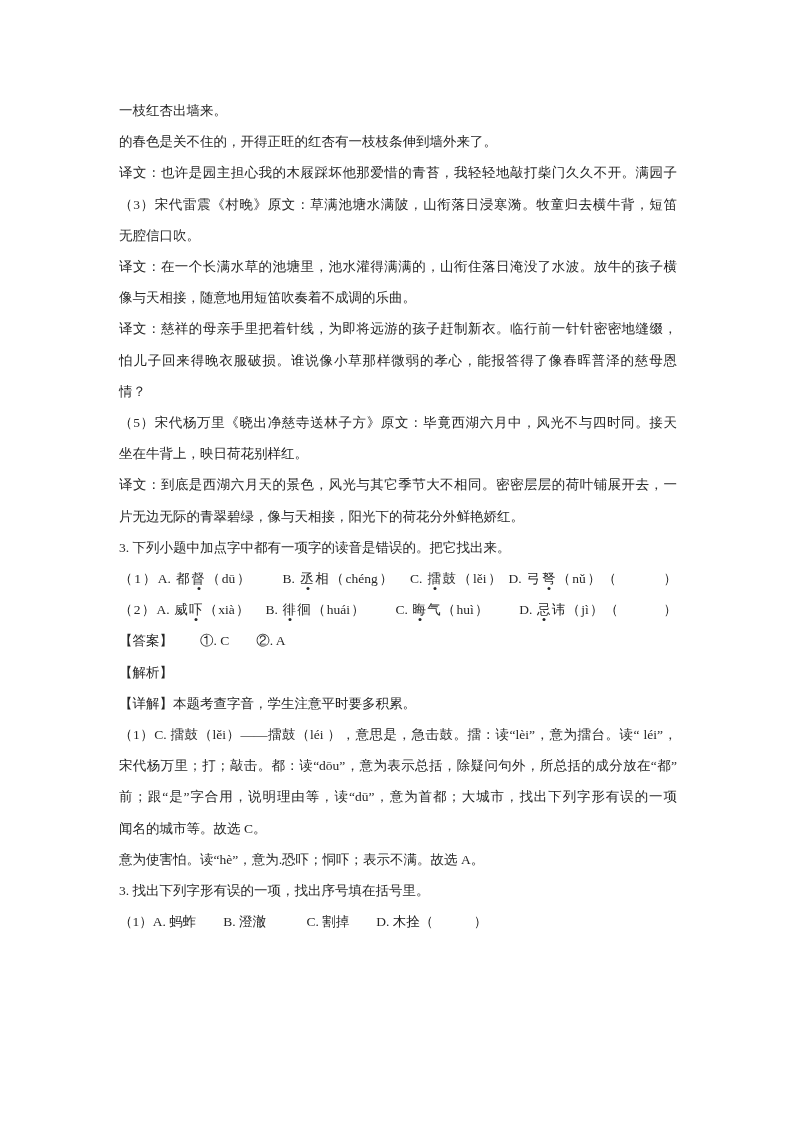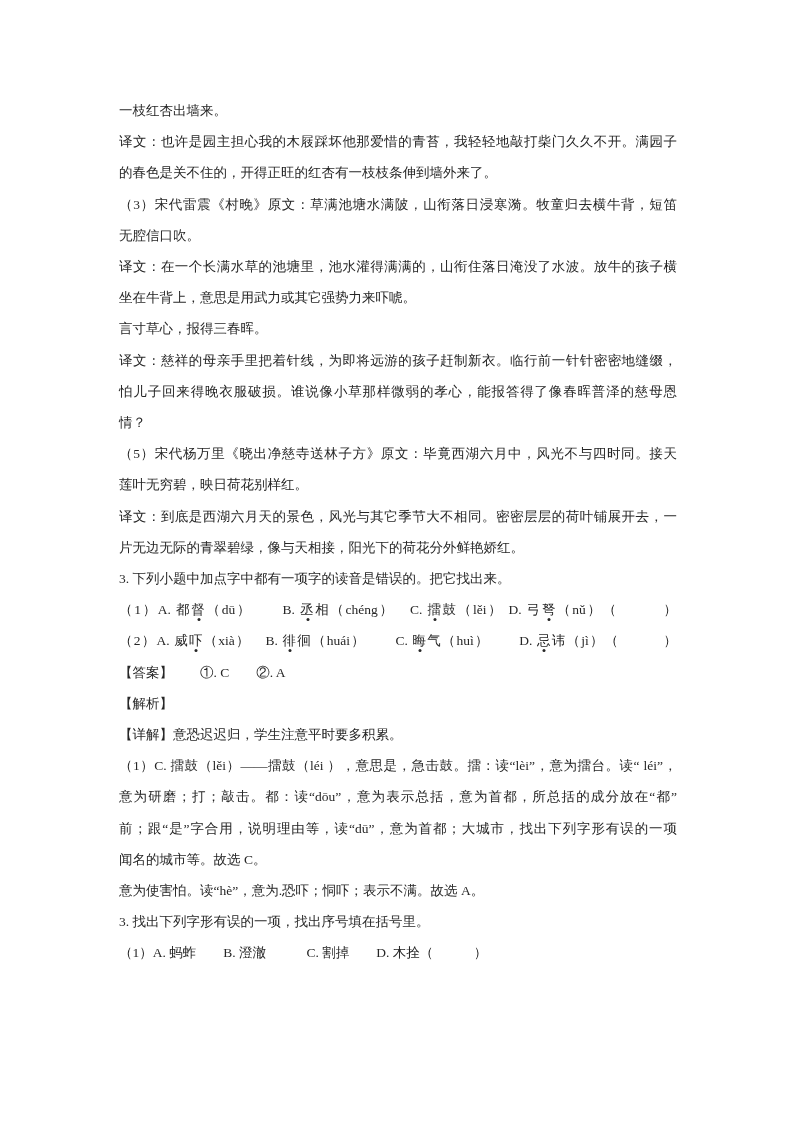--- a/index.html
+++ b/index.html
@@ -51,48 +51,47 @@
     margin-top: 13px;
   }
 </style>
 </head>
 <body>
 
 <div class="page">
   <div class="doc" id="doc">
       <div>
         <div class="line">一枝红杏出墙来。</div>
+        <div class="line">的春色是关不住的，开得正旺的红杏有一枝枝条伸到墙外来了。</div>
         <div class="line fill">译文：也许是园主担心我的木屐踩坏他那爱惜的青苔，我轻轻地敲打柴门久久不开。满园子</div>
-        <div class="line">的春色是关不住的，开得正旺的红杏有一枝枝条伸到墙外来了。</div>
         <div class="line fill">（3）宋代雷震《村晚》原文：草满池塘水满陂，山衔落日浸寒漪。牧童归去横牛背，短笛</div>
         <div class="line">无腔信口吹。</div>
         <div class="line fill">译文：在一个长满水草的池塘里，池水灌得满满的，山衔住落日淹没了水波。放牛的孩子横</div>
-        <div class="line">坐在牛背上，意思是用武力或其它强势力来吓唬。</div>
-        <div class="line">言寸草心，报得三春晖。</div>
+        <div class="line">像与天相接，随意地用短笛吹奏着不成调的乐曲。</div>
         <div class="line fill">译文：慈祥的母亲手里把着针线，为即将远游的孩子赶制新衣。临行前一针针密密地缝缀，</div>
         <div class="line fill">怕儿子回来得晚衣服破损。谁说像小草那样微弱的孝心，能报答得了像春晖普泽的慈母恩</div>
         <div class="line">情？</div>
         <div class="line fill">（5）宋代杨万里《晓出净慈寺送林子方》原文：毕竟西湖六月中，风光不与四时同。接天</div>
-        <div class="line">莲叶无穷碧，映日荷花别样红。</div>
+        <div class="line">坐在牛背上，映日荷花别样红。</div>
         <div class="line fill">译文：到底是西湖六月天的景色，风光与其它季节大不相同。密密层层的荷叶铺展开去，一</div>
         <div class="line">片无边无际的青翠碧绿，像与天相接，阳光下的荷花分外鲜艳娇红。</div>
       </div>
       <div>
         <div class="line">3. 下列小题中加点字中都有一项字的读音是错误的。把它找出来。</div>
         <div class="line fill">（1）A. 都<span class="dot">督</span>（dū）　　B. <span class="dot">丞</span>相（chéng）　C. <span class="dot">擂</span>鼓（lěi） D. 弓<span class="dot">弩</span>（nǔ）（　　　）</div>
         <div class="line fill">（2）A. 威<span class="dot">吓</span>（xià）　B. <span class="dot">徘</span>徊（huái）　　C. <span class="dot">晦</span>气（huì）　　D. <span class="dot">忌</span>讳（jì）（　　　）</div>
       </div>
       <div>
         <div class="line">【答案】　　①. C　　②. A</div>
         <div class="line">【解析】</div>
       </div>
       <div>
-        <div class="line">【详解】意恐迟迟归，学生注意平时要多积累。</div>
+        <div class="line">【详解】本题考查字音，学生注意平时要多积累。</div>
         <div class="line fill">（1）C. 擂鼓（lěi）——擂鼓（léi ），意思是，急击鼓。擂：读“lèi”，意为擂台。读“ léi”，</div>
-        <div class="line fill">意为研磨；打；敲击。都：读“dōu”，意为表示总括，意为首都，所总括的成分放在“都”</div>
+        <div class="line fill">宋代杨万里；打；敲击。都：读“dōu”，意为表示总括，除疑问句外，所总括的成分放在“都”</div>
         <div class="line fill">前；跟“是”字合用，说明理由等，读“dū”，意为首都；大城市，找出下列字形有误的一项</div>
         <div class="line">闻名的城市等。故选 C。</div>
         <div class="line">意为使害怕。读“hè”，意为.恐吓；恫吓；表示不满。故选 A。</div>
       </div>
       <div>
         <div class="line">3. 找出下列字形有误的一项，找出序号填在括号里。</div>
         <div class="line">（1）A. 蚂蚱　　B. 澄澈　　　C. 割掉　　D. 木拴（　　　）</div>
       </div>
     </div>
   <div class="footer">有渔有礼 https://www.nzxwl.net</div>

